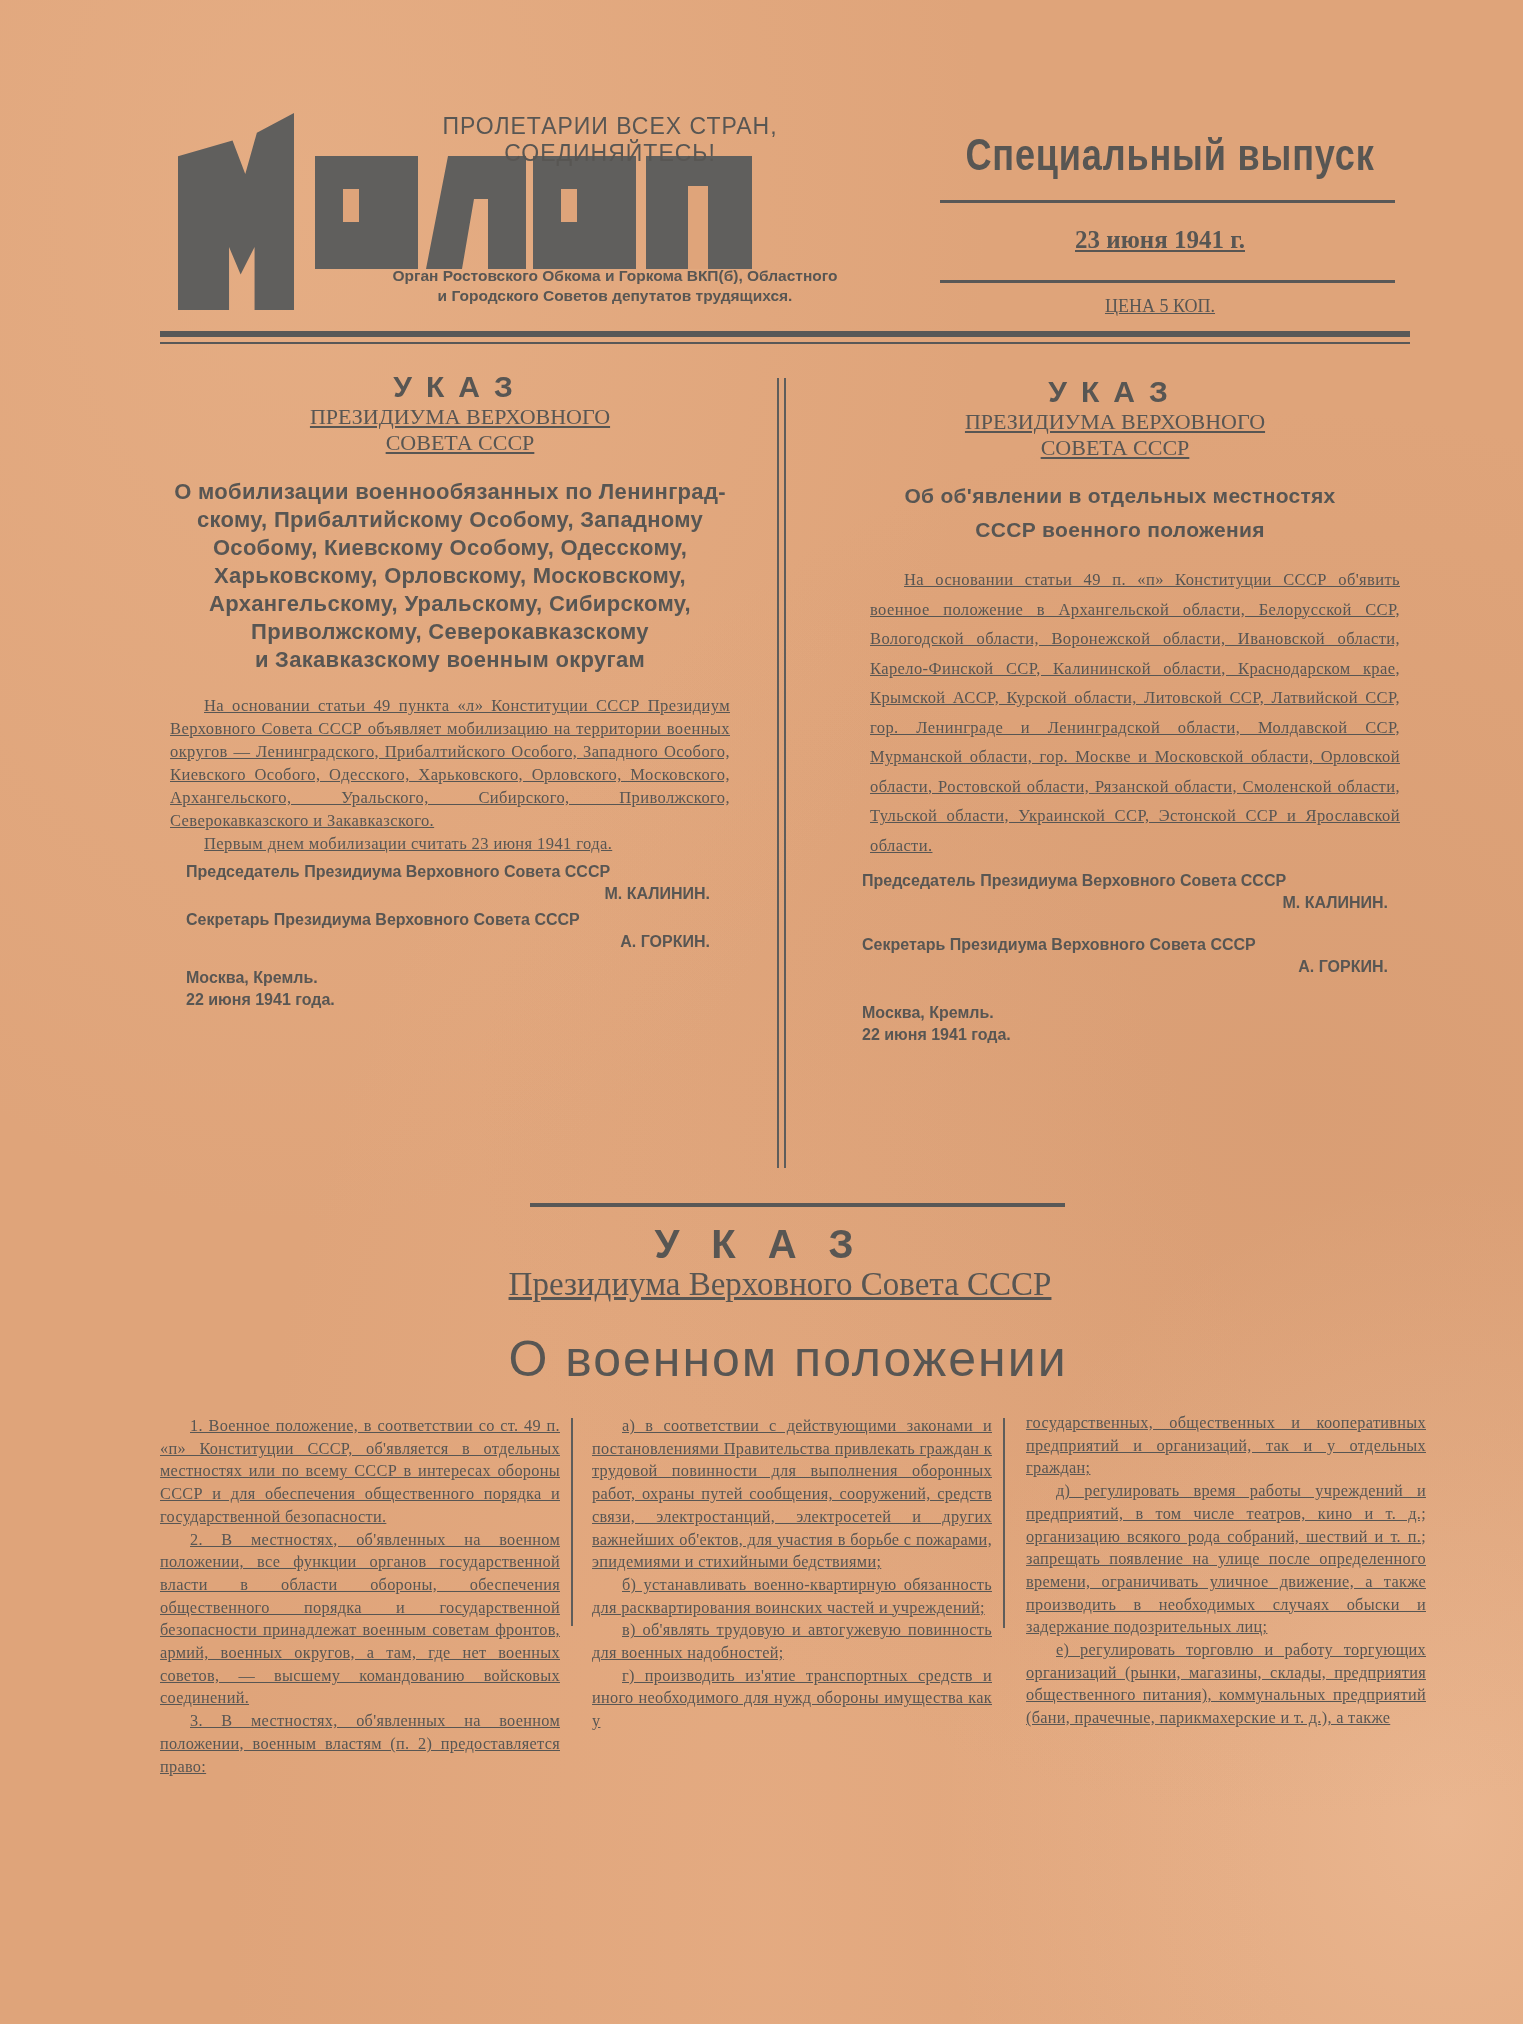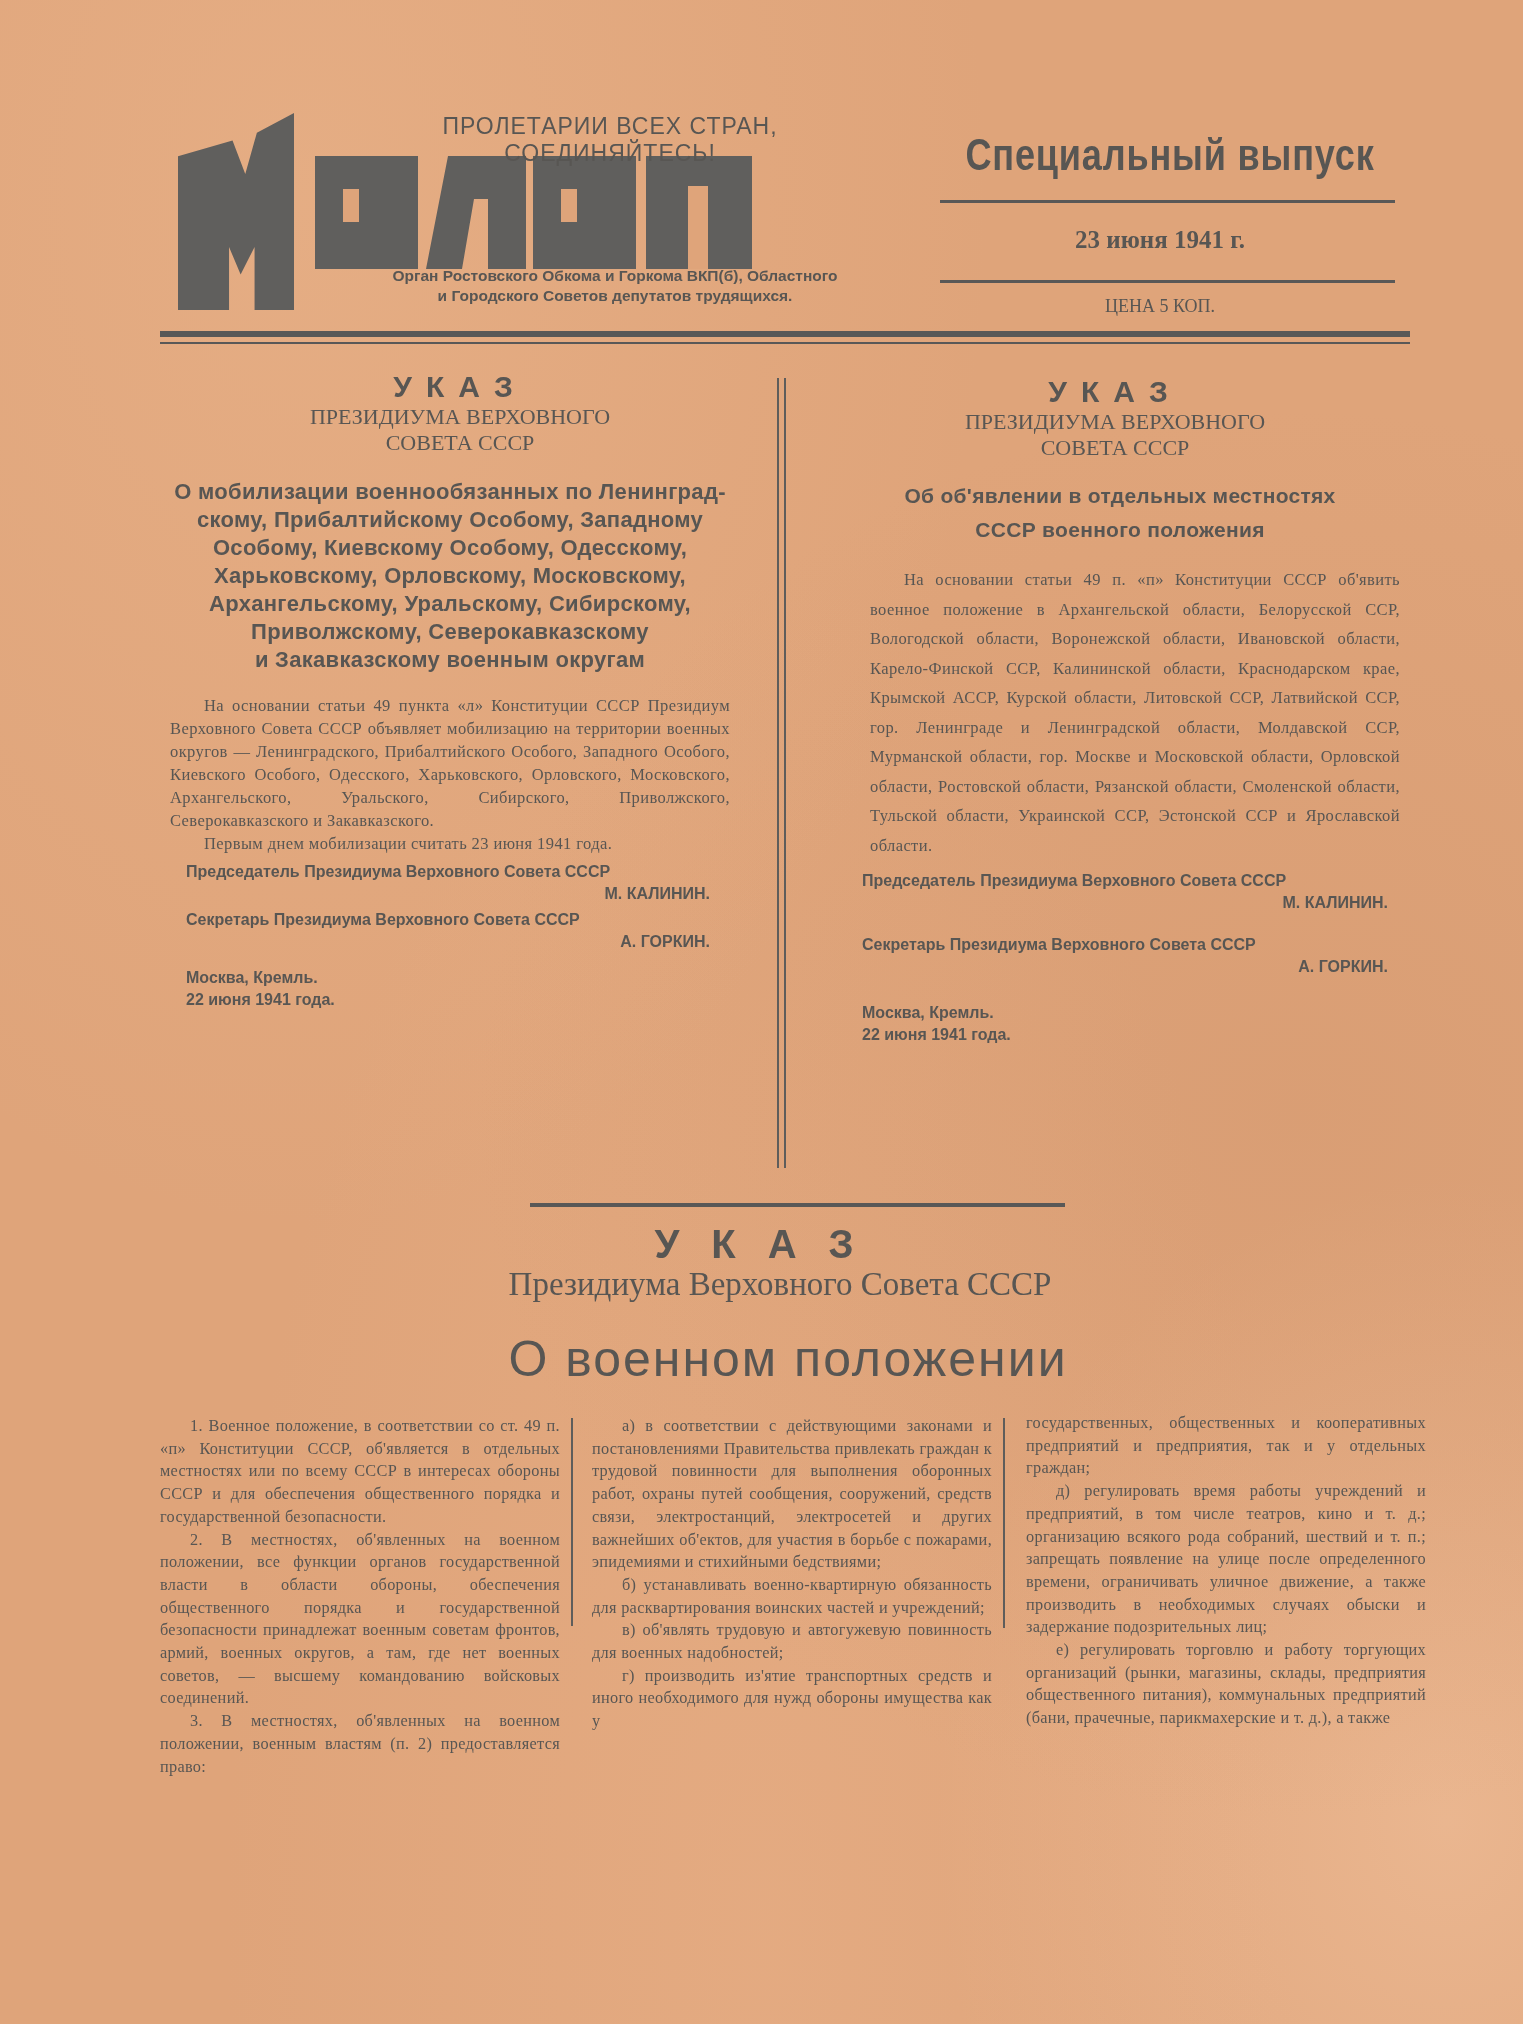--- a/index.html
+++ b/index.html
@@ -8,21 +8,21 @@
     background: #dfa47a;
     background-image:
       radial-gradient(ellipse at 20% 10%, rgba(240,190,150,0.35), transparent 40%),
       radial-gradient(ellipse at 85% 55%, rgba(200,140,100,0.25), transparent 45%),
       radial-gradient(ellipse at 50% 95%, rgba(235,180,140,0.4), transparent 50%),
       radial-gradient(ellipse at 95% 90%, rgba(245,200,165,0.5), transparent 25%);
     position: relative;
     color: #585653;
   }
   .ink { color: #585653; }
-  .serif { font-family: "Liberation Serif", "DejaVu Serif", serif; }
+  .serif { font-family: "Liberation Serif", "DejaVu Serif", serif; text-decoration: underline; }
   .sans { font-family: "Liberation Sans", "DejaVu Sans", sans-serif; }
   .abs { position: absolute; }
 
   
   .logo {
     left: 178px; top: 110px; width: 690px; height: 205px;
   }
   .logo-letter {
     position: absolute; background: #605f5d;
   }
@@ -166,16 +166,16 @@
 </section>
 
 <section class="abs bcol serif ink" style="left:592px;top:1415px;width:400px;">
   <p>а) в соответствии с действующими законами и постановлениями Правительства привлекать граждан к трудовой повинности для выполнения оборонных работ, охраны путей сообщения, сооружений, средств связи, электростанций, электросетей и других важнейших об'ектов, для участия в борьбе с пожарами, эпидемиями и стихийными бедствиями;</p>
   <p>б) устанавливать военно-квартирную обязанность для расквартирования воинских частей и учреждений;</p>
   <p>в) об'являть трудовую и автогужевую повинность для военных надобностей;</p>
   <p>г) производить из'ятие транспортных средств и иного необходимого для нужд обороны имущества как у</p>
 </section>
 
 <section class="abs bcol serif ink" style="left:1026px;top:1412px;width:400px;">
-  <p class="cont">государственных, общественных и кооперативных предприятий и предприятия, так и у отдельных граждан;</p>
+  <p class="cont">государственных, общественных и кооперативных предприятий и организаций, так и у отдельных граждан;</p>
   <p>д) регулировать время работы учреждений и предприятий, в том числе театров, кино и т. д.; организацию всякого рода собраний, шествий и т. п.; запрещать появление на улице после определенного времени, ограничивать уличное движение, а также производить в необходимых случаях обыски и задержание подозрительных лиц;</p>
   <p>е) регулировать торговлю и работу торгующих организаций (рынки, магазины, склады, предприятия общественного питания), коммунальных предприятий (бани, прачечные, парикмахерские и т. д.), а также</p>
 </section>
 
 </body></html>

